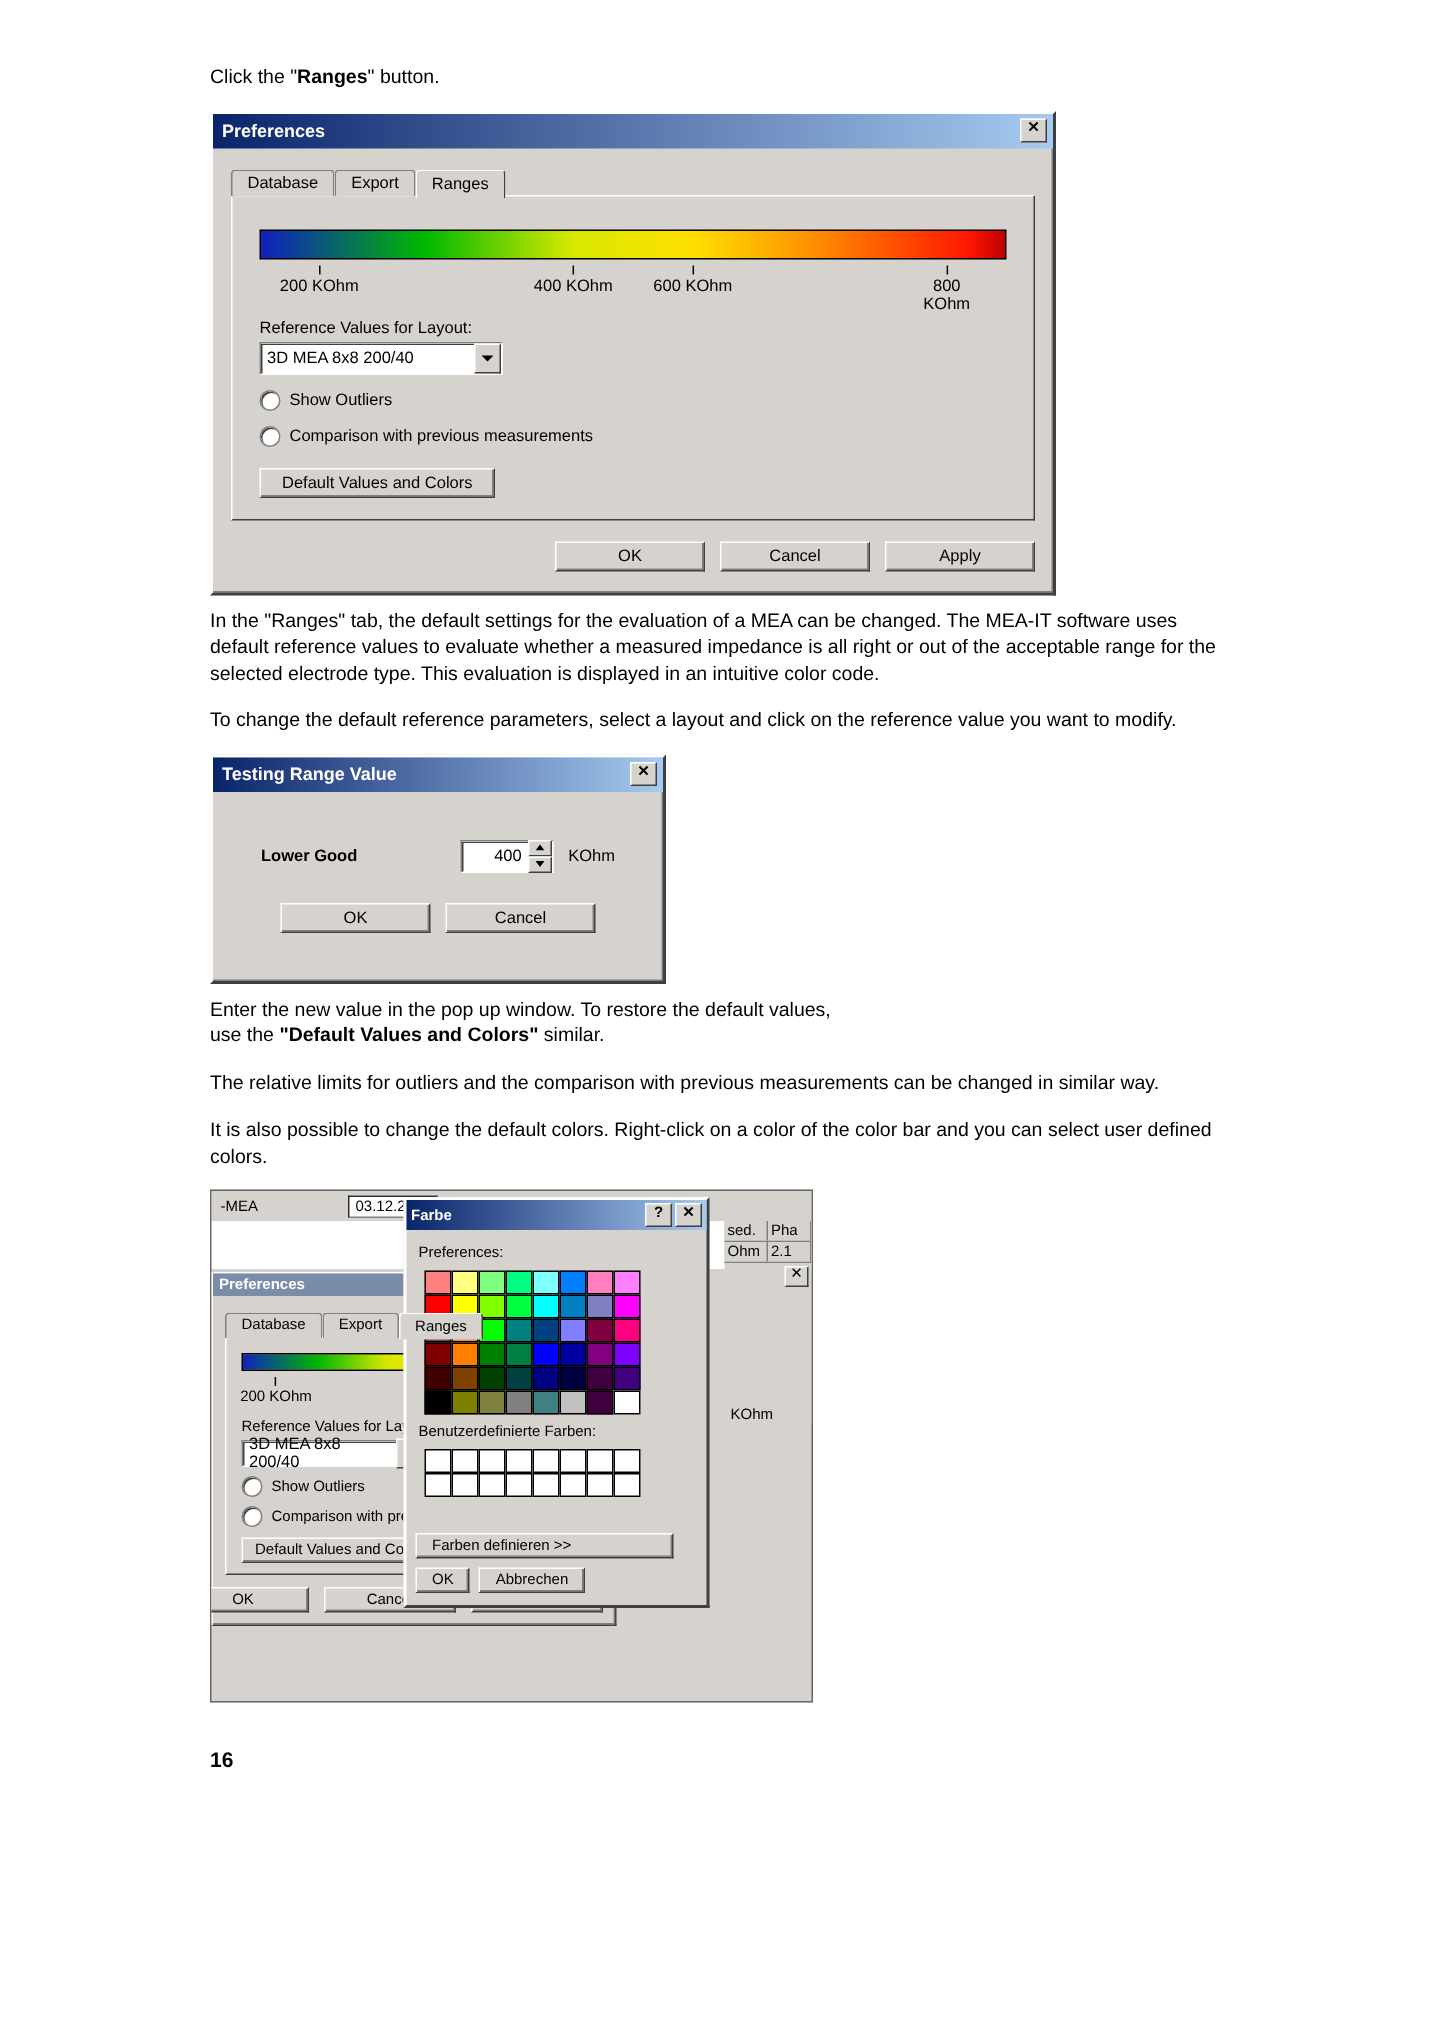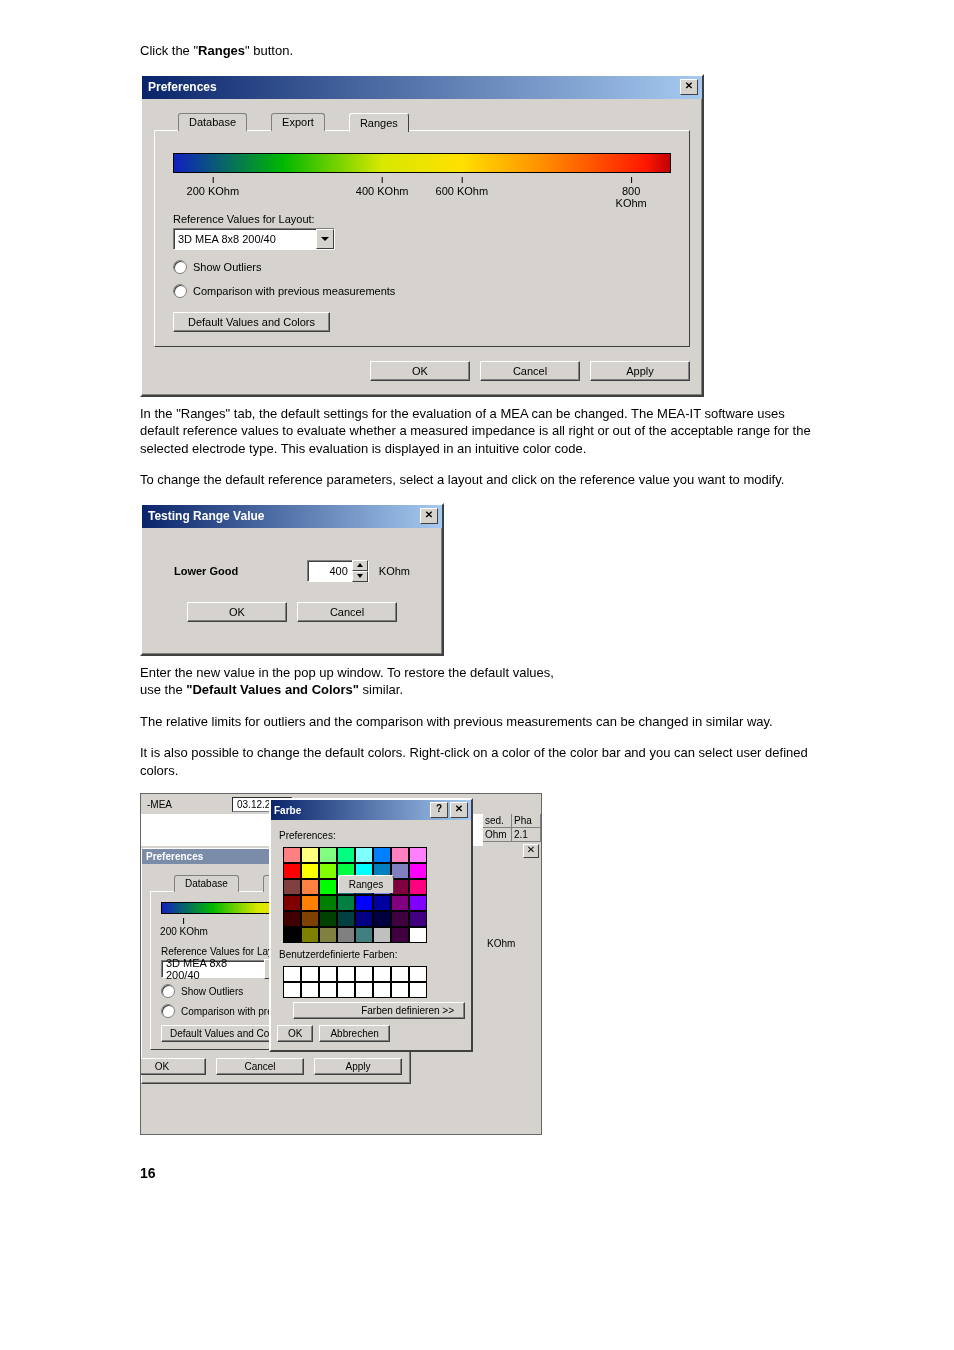--- a/index.html
+++ b/index.html
@@ -62,21 +62,20 @@
   .tabstrip { display:flex; align-items:flex-end; height:22px; margin-bottom:-1px; }
   .tab {
     background:#d6d3ce;
     border:1px solid #808080;
     border-bottom:none;
     border-top-left-radius:3px; border-top-right-radius:3px;
     padding:2px 10px 3px 10px;
     font-size:11px;
     margin-right:0px;
     position:relative;
-    margin-left:24px;
   }
   .tab.active {
     background:#d6d3ce;
     border-color:#fff #404040 #d6d3ce #fff;
     z-index:2;
     padding-top:3px;
     margin-bottom:-1px;
   }
   .tabpanel {
     border:1px solid;
@@ -432,21 +431,21 @@
             <div class="swatch empty"></div>
             <div class="swatch empty"></div>
             <div class="swatch empty"></div>
             <div class="swatch empty"></div>
             <div class="swatch empty"></div>
             <div class="swatch empty"></div>
             <div class="swatch empty"></div>
             <div class="swatch empty"></div>
             <div class="swatch empty"></div>
           </div>
-        <div style="text-align:right;margin-top:2px">
+        <div style="text-align:left;margin-top:22px">
           <span class="btn" style="width:150px;display:inline-block">Farben definieren &gt;&gt;</span>
         </div>
         <div style="display:flex;gap:6px;margin-top:6px">
           <span class="btn">OK</span>
           <span class="btn">Abbrechen</span>
         </div>
       </div>
     </div>
   </div>
 

